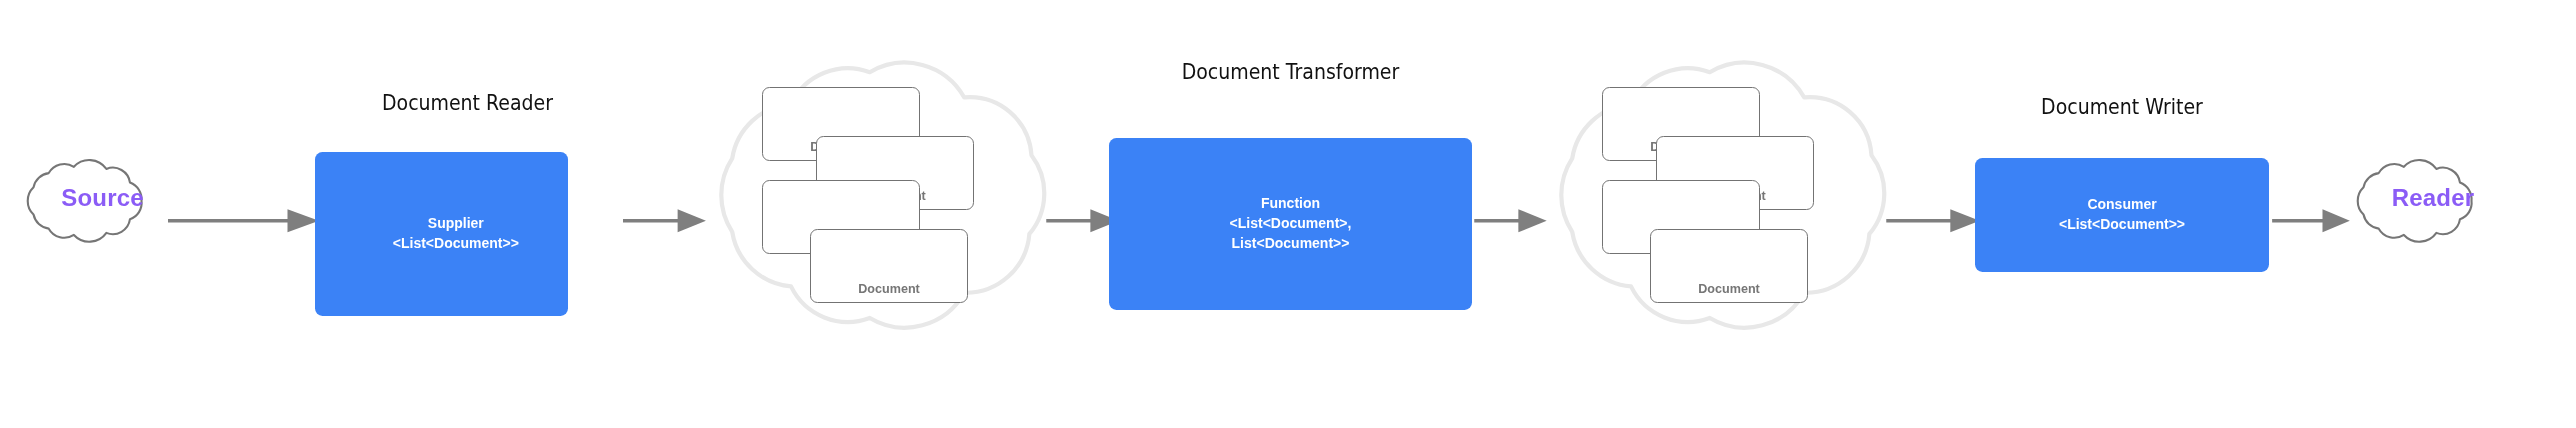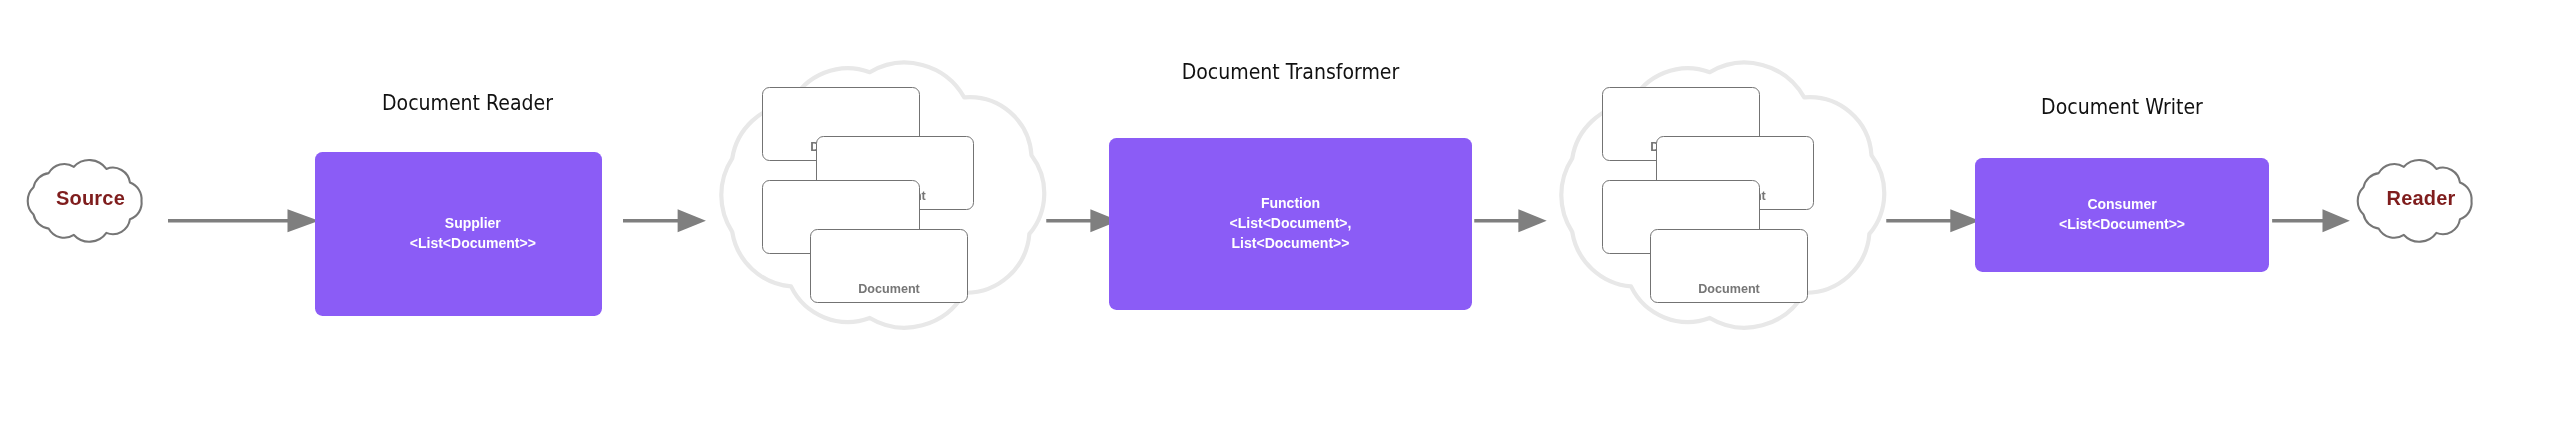--- a/index.html
+++ b/index.html
@@ -25,30 +25,30 @@
     position: absolute;
   }
   .cloud-node svg {
     display: block;
     position: absolute;
     left: 0;
     top: 0;
   }
   .cloud-label {
     position: absolute;
-    left: 4px;
+    left: 16px;
     top: 0;
     width: 100%;
     height: 100%;
     display: flex;
     align-items: center;
     justify-content: center;
-    font-size: 20px;
+    font-size: 24px;
     font-weight: bold;
-    color: #7f1d1d;
+    color: #8b5cf6;
     letter-spacing: 0.2px;
     user-select: none;
   }
 
   
   .doc-cloud {
     position: absolute;
   }
   .doc-cloud svg {
     display: block;
@@ -71,21 +71,21 @@
     font-size: 12.6px;
     font-weight: bold;
     color: #767676;
     white-space: nowrap;
   }
 
   
   .proc-box {
     position: absolute;
     box-sizing: border-box;
-    background: #8b5cf6;
+    background: #3b82f6;
     border-radius: 7.4px;
     display: flex;
     flex-direction: column;
     align-items: center;
     justify-content: center;
     color: #ffffff;
     font-weight: bold;
     font-size: 14px;
     line-height: 1.42;
     text-align: right;
@@ -142,21 +142,21 @@
 
   <div class="arrow" style="left:168px; top:205px; width:152px;">
     <svg width="152" height="31.5" viewBox="0 0 290 60">
       <line x1="0" y1="30" x2="232" y2="30" stroke="#7F7F7F" stroke-width="7"></line>
       <polygon points="228,8 288,30 228,52" fill="#7F7F7F"></polygon>
     </svg>
   </div>
 
   <div class="stage-title" style="left:315px; top:90px; width:305px;">Document Reader</div>
 
-  <div class="proc-box" style="left:315px; top:152px; width:287px; height:164px;padding-left:36px;">
+  <div class="proc-box" style="left:315px; top:152px; width:253px; height:164px;padding-left:36px;">
     <div class="line">Supplier</div>
     <div class="line">&lt;List&lt;Document&gt;&gt;</div>
   </div>
 
   <div class="arrow" style="left:623px; top:205px; width:84px;">
     <svg width="84" height="31.5" viewBox="0 0 160 60">
       <line x1="0" y1="30" x2="108" y2="30" stroke="#7F7F7F" stroke-width="7"></line>
       <polygon points="104,8 158,30 104,52" fill="#7F7F7F"></polygon>
     </svg>
   </div>

